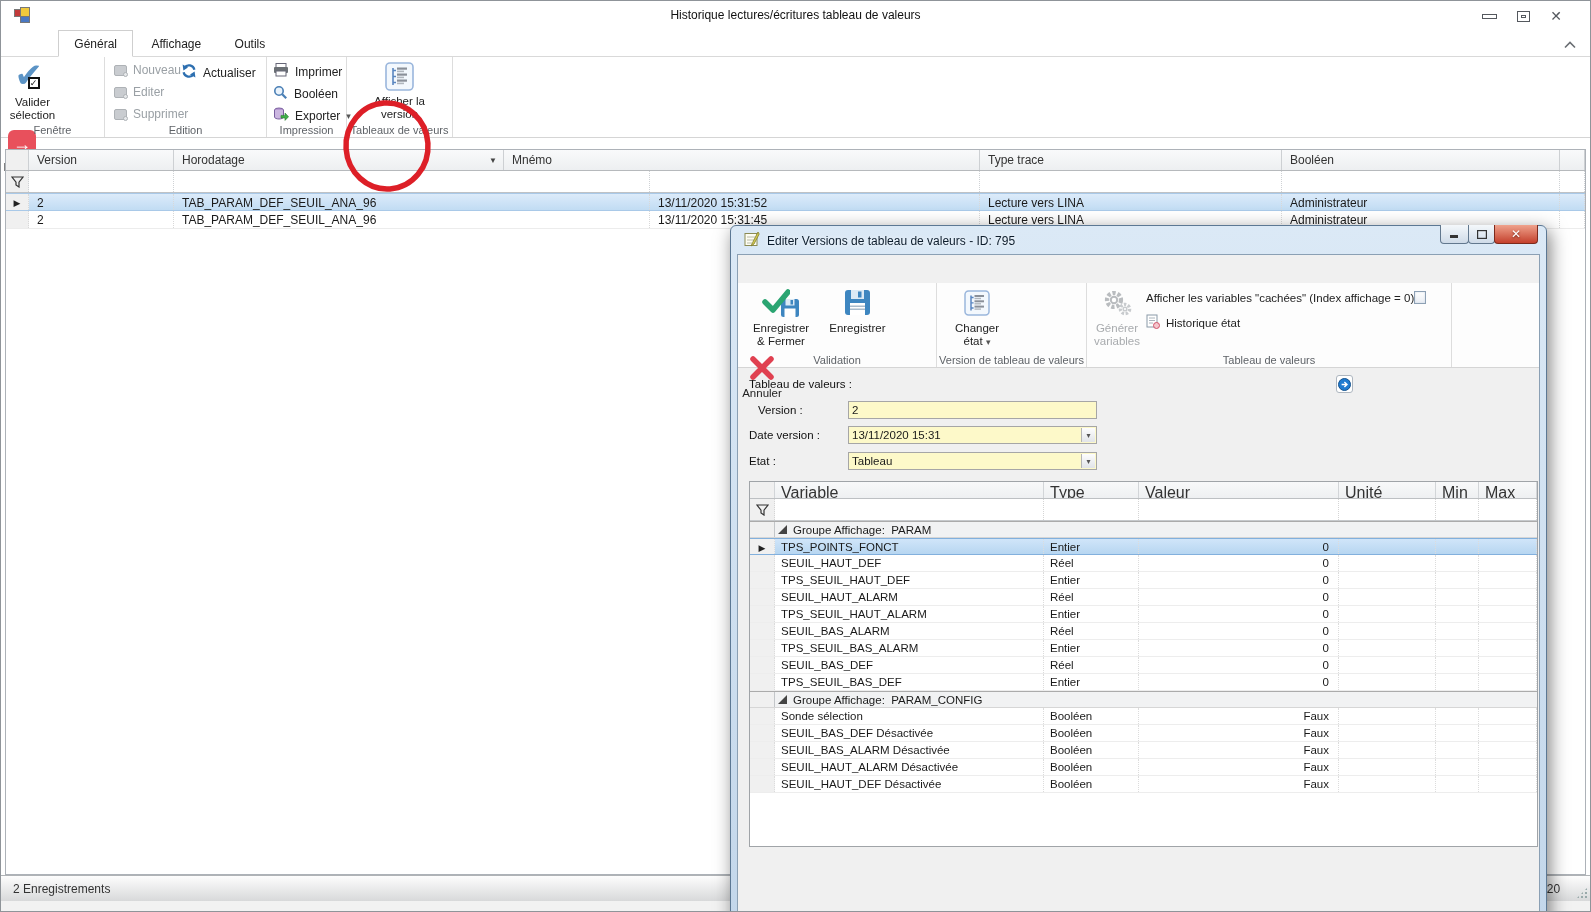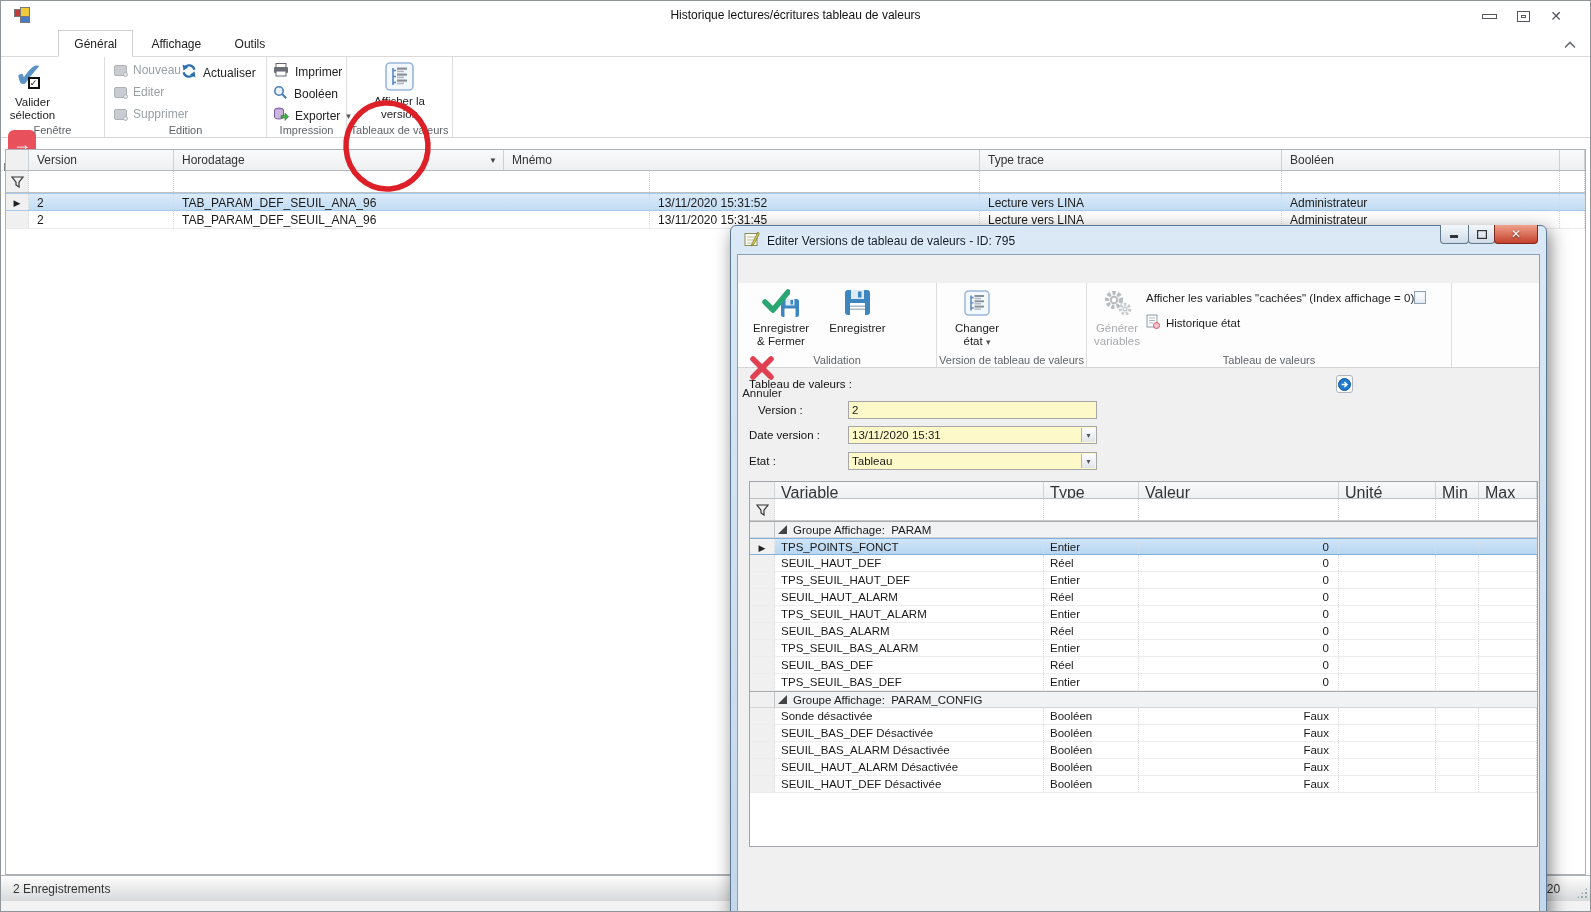--- a/index.html
+++ b/index.html
@@ -565,21 +565,21 @@
             </div>
             <div class="grow">
               <div class="dw0 rowhdrcell" style="height: 100%;"></div>
               <div class="" style="width: 14px; text-align: center;"><svg width="9" height="9">
                   <polygon points="9,0 9,9 0,9" fill="#444"></polygon>
                 </svg></div>
               <div class="glabel">Groupe Affichage:  PARAM_CONFIG</div>
             </div>
             <div class="drow">
               <div class="cell dw0 rowhdrcell pointer"></div>
-              <div class="cell dw1">Sonde désactivée</div>
+              <div class="cell dw1">Sonde sélection</div>
               <div class="cell dw2">Booléen</div>
               <div class="cell dw3 num">Faux</div>
               <div class="cell dw4"></div>
               <div class="cell dw5"></div>
               <div class="cell dw6"></div>
             </div>
             <div class="drow">
               <div class="cell dw0 rowhdrcell pointer"></div>
               <div class="cell dw1">SEUIL_BAS_DEF Désactivée</div>
               <div class="cell dw2">Booléen</div>

